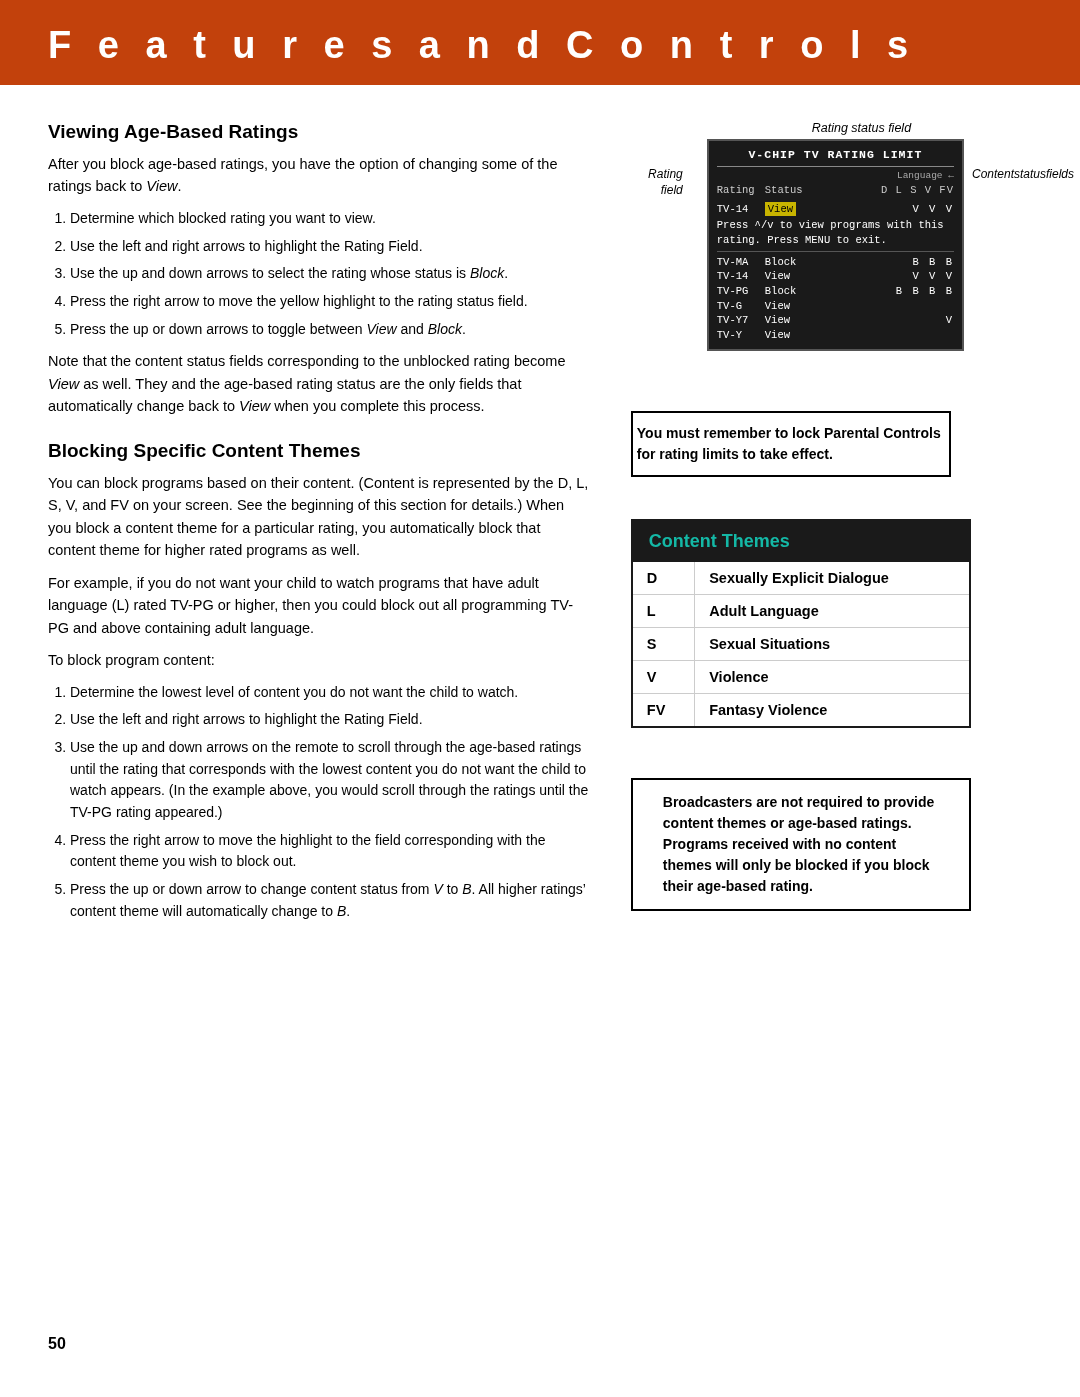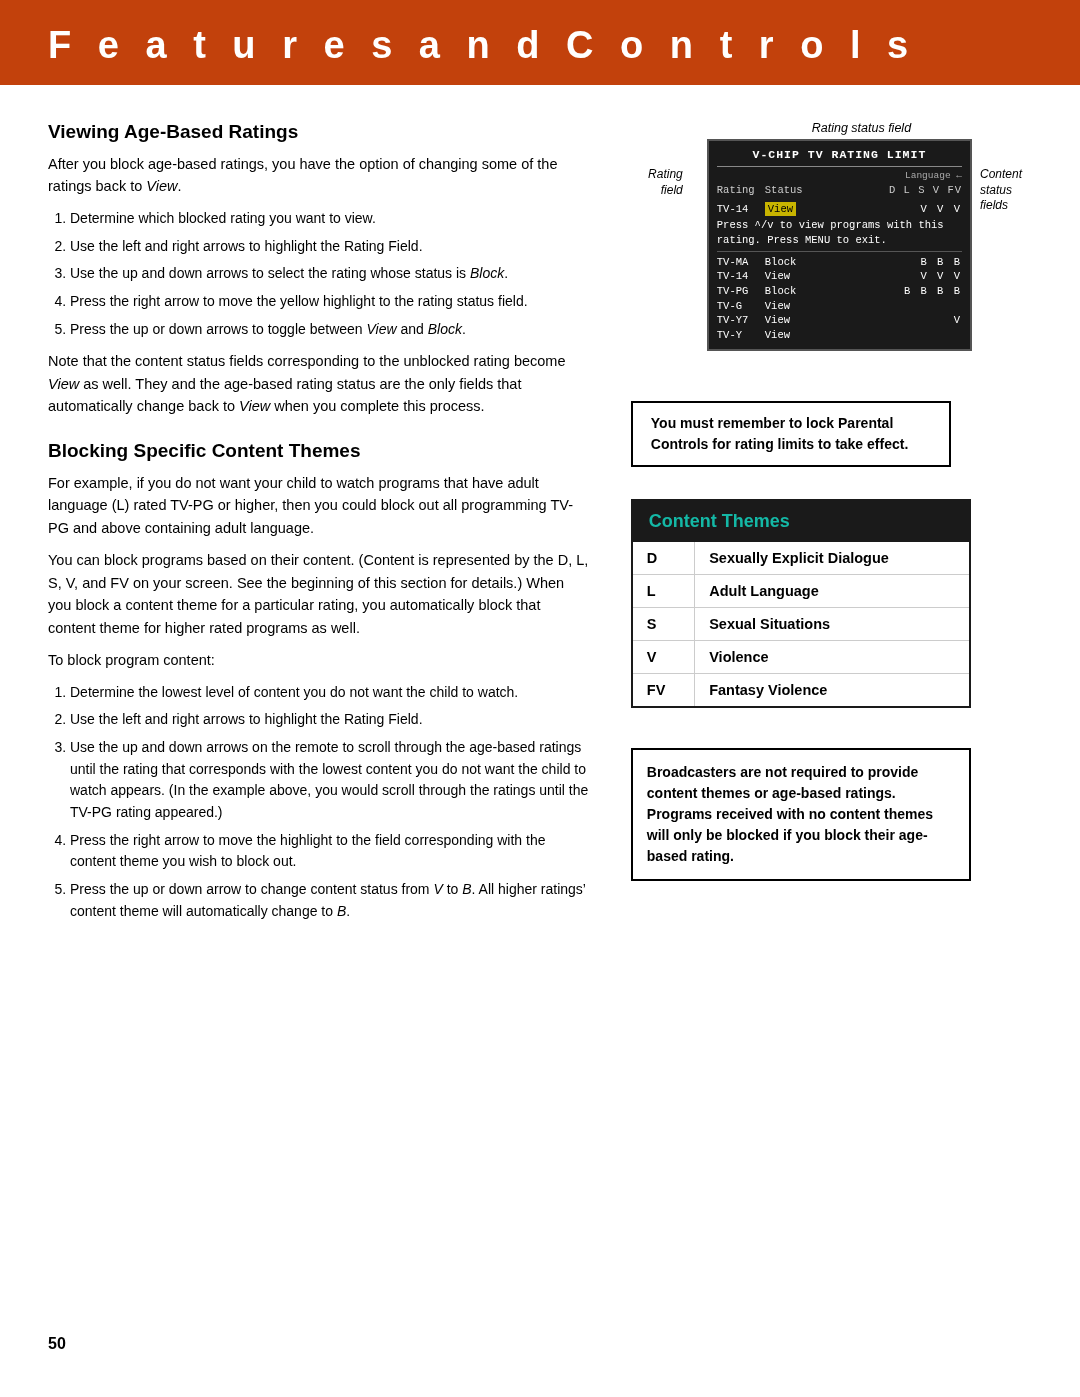--- a/index.html
+++ b/index.html
@@ -36,21 +36,21 @@
     }
     .left-col {
       flex: 1.15;
       min-width: 0;
     }
     .right-col {
       flex: 0.85;
       min-width: 0;
       display: flex;
       flex-direction: column;
-      gap: 24px;
+      gap: 34px;
     }
 
     
     .section-heading {
       font-size: 19px;
       font-weight: bold;
       margin-bottom: 10px;
     }
 
     
@@ -70,21 +70,21 @@
     }
     ol.steps li {
       font-size: 14px;
       line-height: 1.55;
       margin-bottom: 6px;
     }
 
     
     .note-box {
       border: 2px solid #000;
-      padding: 10px 18px;
+      padding: 10px 4px;
       font-size: 14px;
       line-height: 1.5;
       font-weight: bold;
       margin-top: 8px;
       margin-bottom: 8px;
       max-width: 320px;
     }
 
     
     .diagram-area {
@@ -109,21 +109,21 @@
       flex-direction: column;
       align-items: flex-end;
       font-size: 12px;
       font-style: italic;
       line-height: 1.3;
       padding-top: 28px;
       min-width: 52px;
     }
     .diagram-right-labels {
       display: flex;
-      flex-direction: column;
+      flex-direction: row;
       font-size: 12px;
       font-style: italic;
       line-height: 1.3;
       padding-top: 28px;
       min-width: 52px;
     }
 
     
     .tv-screen {
       background: #1a1a1a;
@@ -202,21 +202,21 @@
       min-width: 38px;
       border-right: 1.5px solid #ccc;
     }
     .content-themes-table td.desc-cell {
       font-weight: bold;
     }
 
     
     .bottom-note {
       border: 2px solid #000;
-      padding: 12px 14px;
+      padding: 12px 30px;
       font-size: 14px;
       font-weight: bold;
       line-height: 1.5;
       margin-top: 16px;
       max-width: 340px;
     }
 
     
     .page-number {
       position: absolute;
@@ -251,22 +251,22 @@
         <li>Press the right arrow to move the yellow highlight to the rating status field.</li>
         <li>Press the up or down arrows to toggle between <em>View</em> and <em>Block</em>.</li>
       </ol>
       <p class="para">
         Note that the content status fields corresponding to the unblocked rating become <em>View</em> as well. They and the age-based rating status are the only fields that automatically change back to <em>View</em> when you complete this process.
       </p>
     </div>
 
     <div class="section-gap">
       <div class="section-heading">Blocking Specific Content Themes</div>
+      <p class="para">You can block programs based on their content. (Content is represented by the D, L, S, V, and FV on your screen. See the beginning of this section for details.) When you block a content theme for a particular rating, you automatically block that content theme for higher rated programs as well.</p>
       <p class="para">For example, if you do not want your child to watch programs that have adult language (L) rated TV-PG or higher, then you could block out all programming TV-PG and above containing adult language.</p>
-      <p class="para">You can block programs based on their content. (Content is represented by the D, L, S, V, and FV on your screen. See the beginning of this section for details.) When you block a content theme for a particular rating, you automatically block that content theme for higher rated programs as well.</p>
       <p class="para">To block program content:</p>
       <ol class="steps">
         <li>Determine the lowest level of content you do not want the child to watch.</li>
         <li>Use the left and right arrows to highlight the Rating Field.</li>
         <li>Use the up and down arrows on the remote to scroll through the age-based ratings until the rating that corresponds with the lowest content you do not want the child to watch appears.  (In the example above, you would scroll through the ratings until the TV-PG rating appeared.)</li>
         <li>Press the right arrow to move the highlight to the field corresponding with the content theme you wish to block out.</li>
         <li>Press the up or down arrow to change content status from <em>V</em> to <em>B</em>. All higher ratings’ content theme will automatically change to <em>B</em>.</li>
       </ol>
     </div>
 

